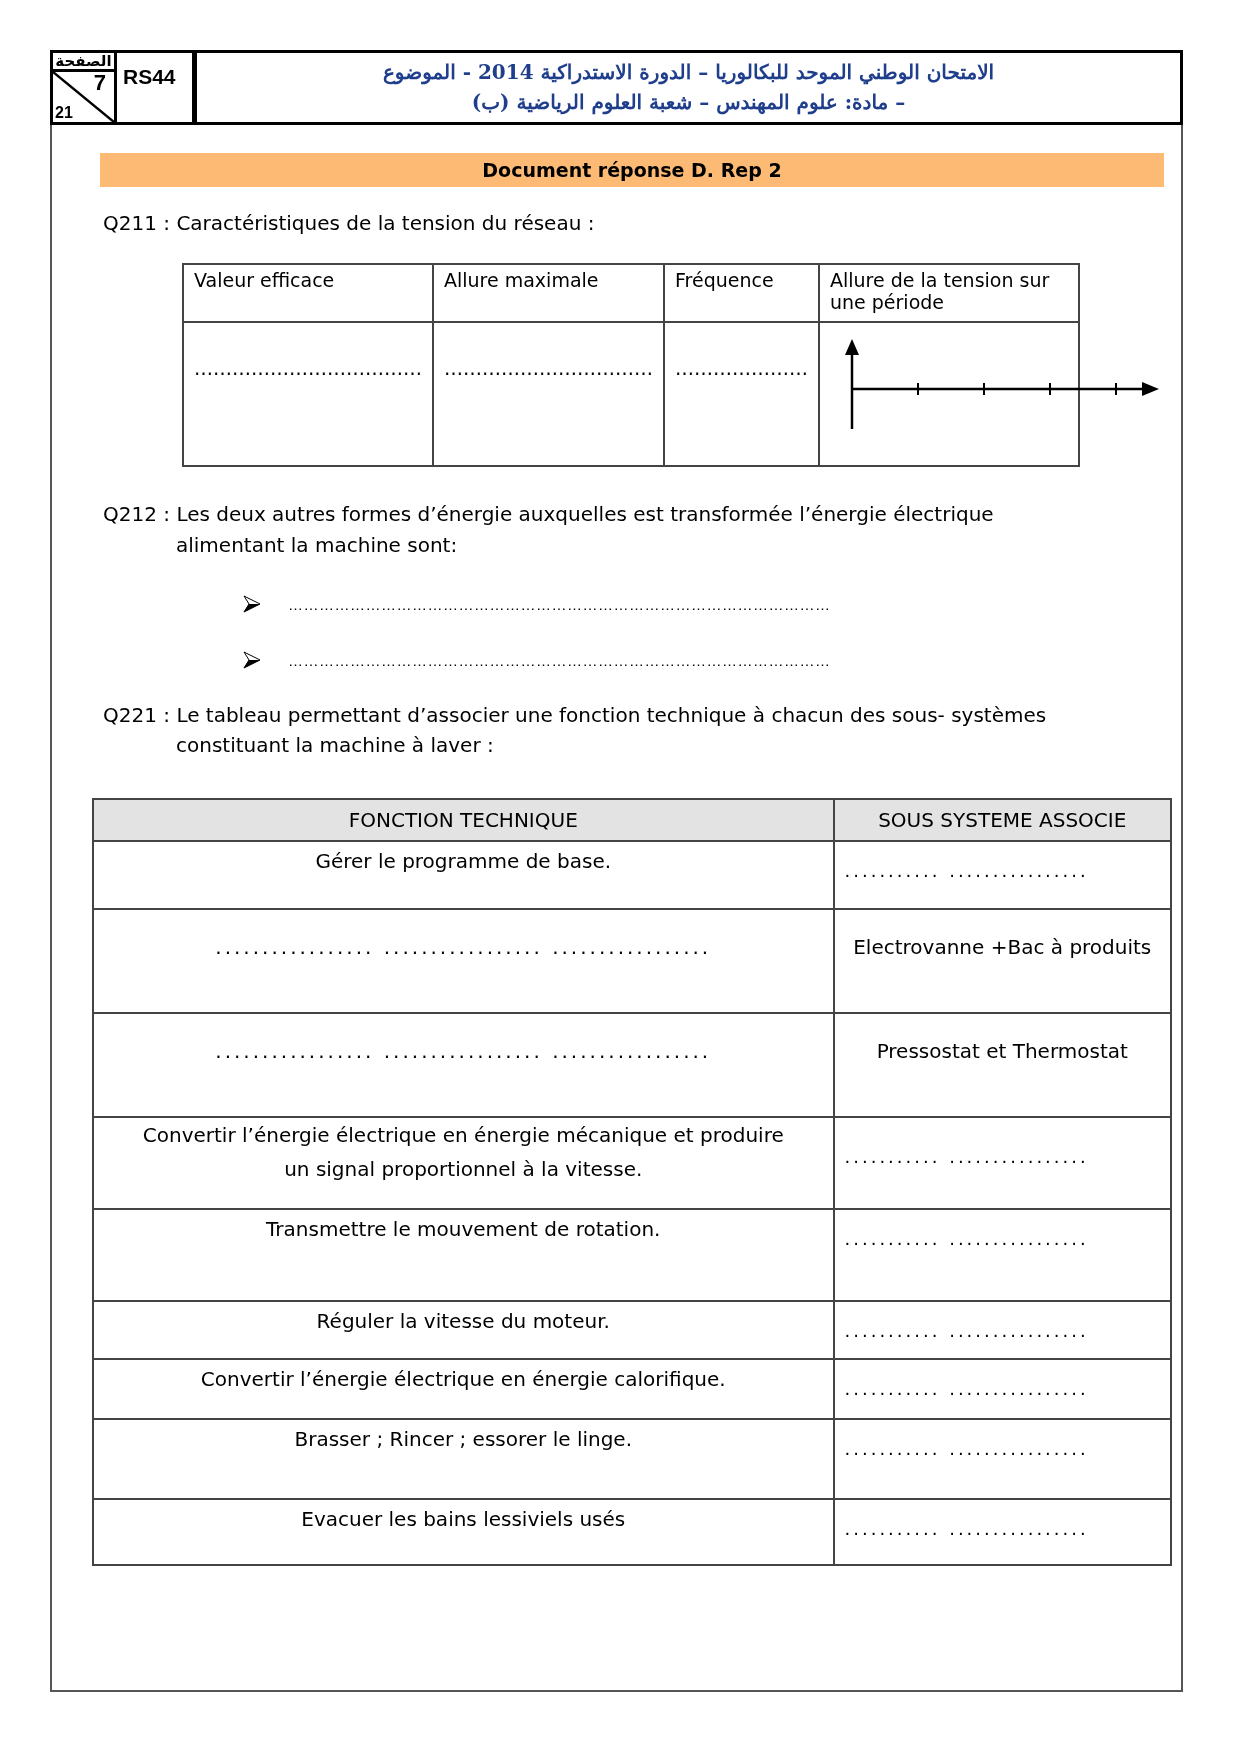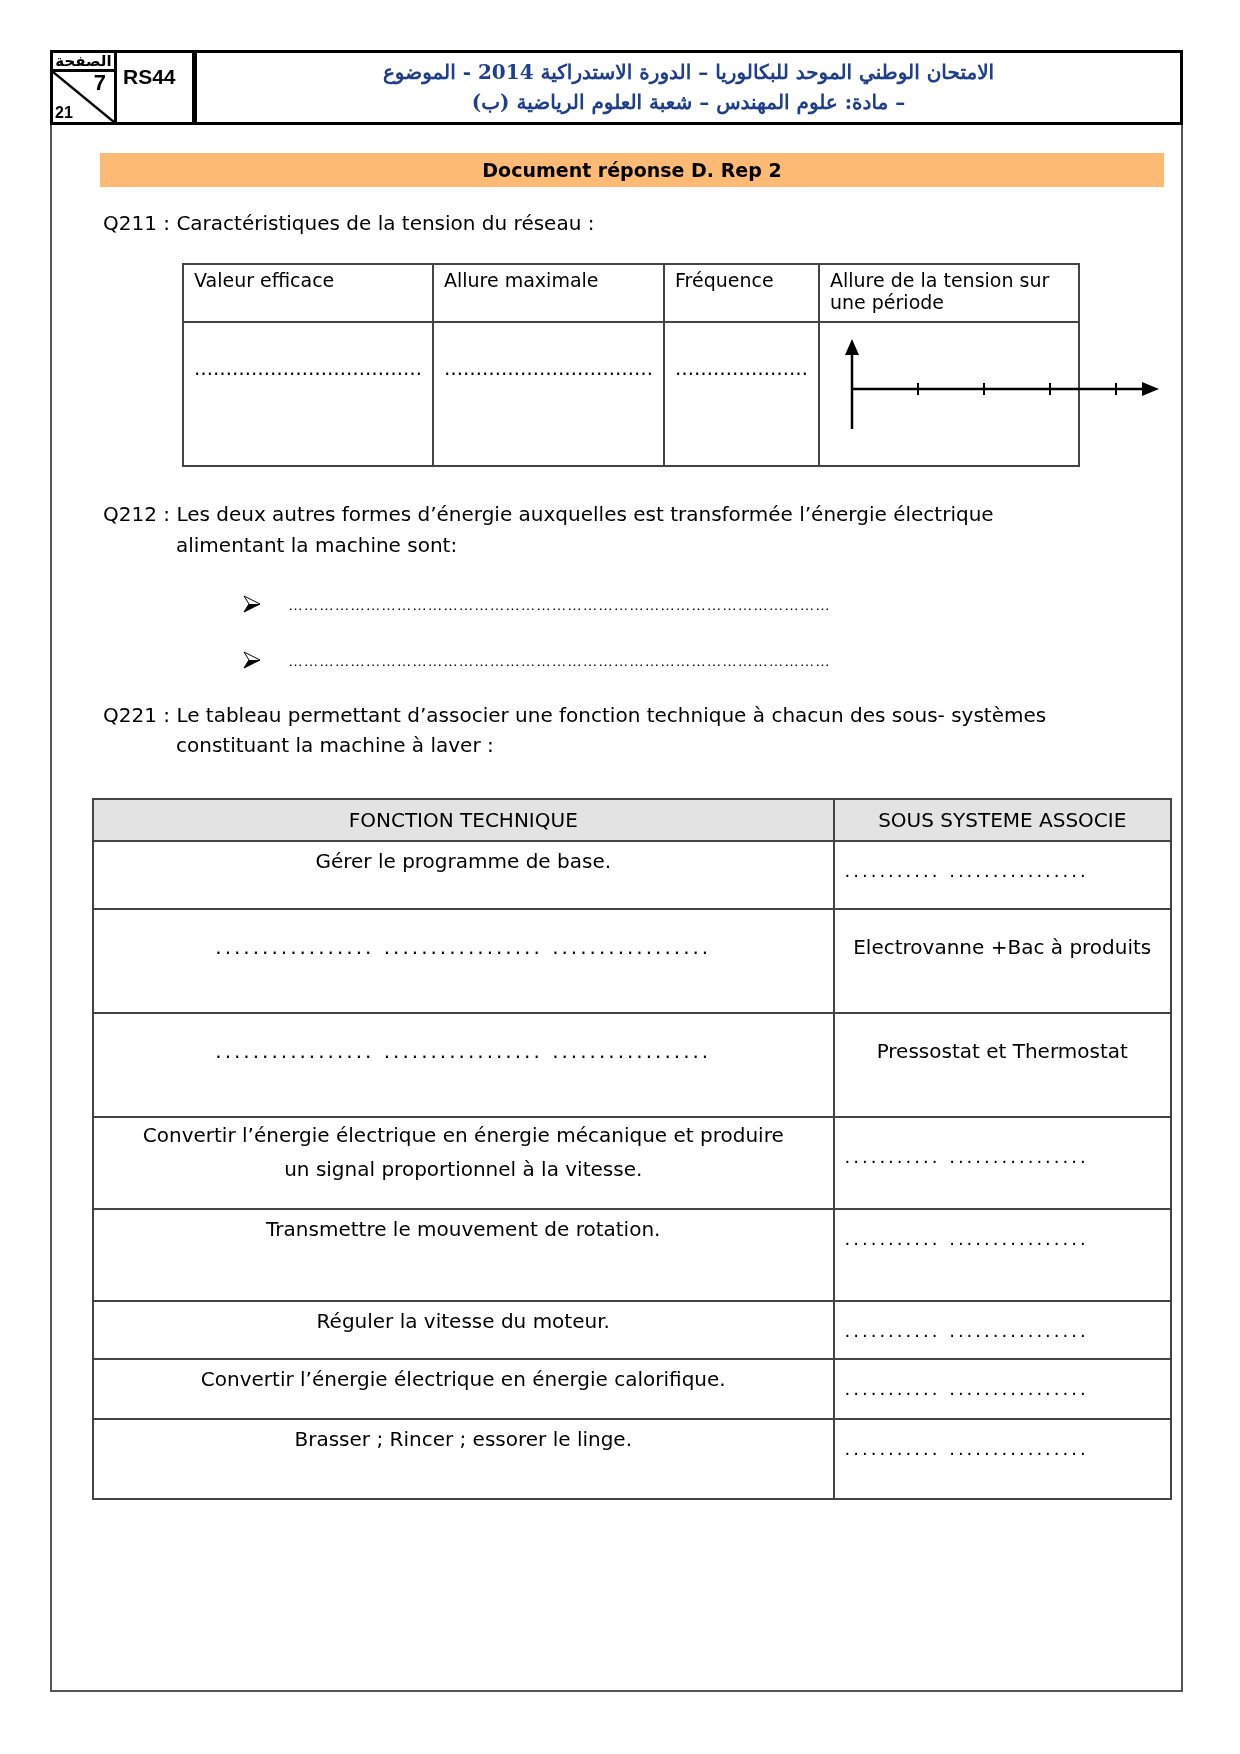--- a/index.html
+++ b/index.html
@@ -215,14 +215,18 @@
         <td class="ss dotcell">........... ................</td>
       </tr>
       <tr style="height: 60px;">
         <td class="fn">Convertir l’énergie électrique en énergie calorifique.</td>
         <td class="ss dotcell">........... ................</td>
       </tr>
       <tr style="height: 80px;">
         <td class="fn">Brasser ; Rincer ; essorer le linge.</td>
         <td class="ss dotcell">........... ................</td>
       </tr>
+      <tr style="height: 66px;">
+        <td class="fn">Evacuer les bains lessiviels usés</td>
+        <td class="ss dotcell">........... ................</td>
+      </tr>
     </tbody>
 </table>
 
 </body></html>

